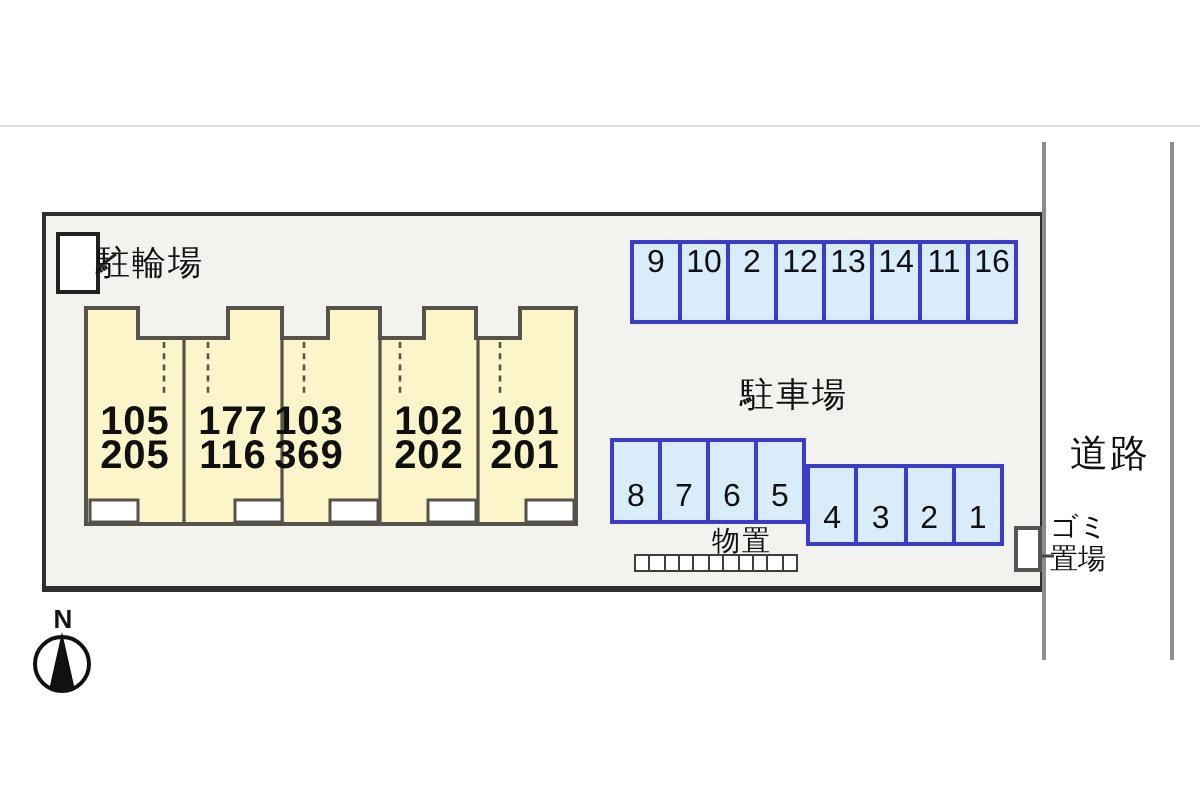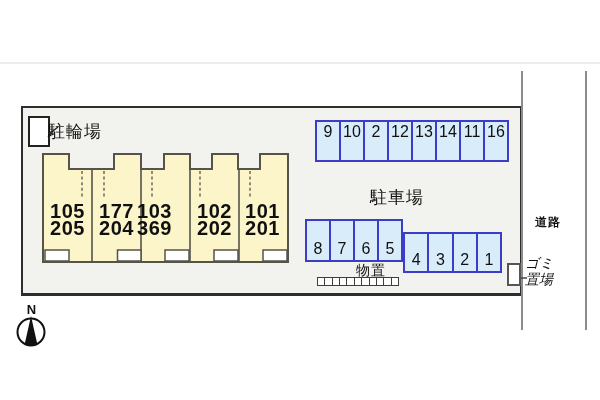--- a/index.html
+++ b/index.html
@@ -7,23 +7,23 @@
           font-family:"Liberation Sans","DejaVu Sans",sans-serif;color:var(--text,#111);}
   .abs{position:absolute;}
   .site-bg{left:21px;top:106px;width:501px;height:190px;background:var(--site-fill,#f2f2ef);
            border:2px solid var(--site-border,#2e2e2e);border-bottom-width:3px;box-sizing:border-box;}
   svg.layer{position:absolute;left:0;top:0;width:600px;height:400px;}
 
   
   .lbl{position:absolute;white-space:nowrap;color:var(--text,#111);}
   .bike-lbl{left:48px;top:120px;font-size:17px;letter-spacing:1px;}
   .lot-lbl{left:370px;top:186px;width:86px;text-align:left;font-size:17px;letter-spacing:1px;}
-  .road-lbl{left:535px;top:214px;font-size:12px;letter-spacing:1px;font-weight:bold;}
+  .road-lbl{left:535px;top:214px;font-size:19px;letter-spacing:1px;}
   .storage-lbl{left:330px;top:262px;width:82px;text-align:center;font-size:14px;letter-spacing:1px;}
-  .garbage-lbl{left:525px;top:255px;font-size:14px;line-height:16px;letter-spacing:0;font-style:italic;}
+  .garbage-lbl{left:525px;top:255px;font-size:14px;line-height:16px;letter-spacing:0;}
   .north-lbl{left:21px;top:302px;width:21px;text-align:center;font-size:13px;font-weight:bold;}
 
   
   .unit-lbl{position:absolute;top:203px;width:49px;text-align:center;
             font-size:20px;font-weight:600;line-height:17px;letter-spacing:0.5px;color:#101010;}
 
   
   .prow{position:absolute;display:flex;background:var(--parking-fill,#d9ecfa);
         border:2px solid var(--parking-border,#3c3cc8);box-sizing:border-box;}
   .pcell{flex:1;border-left:2px solid var(--parking-border,#3c3cc8);display:flex;
@@ -97,21 +97,21 @@
 
   <div class="abs bike-box"></div>
   <div class="lbl bike-lbl">駐輪場</div>
 
   <div class="unit-lbl" style="left:43px">
       <div>105</div>
       <div>205</div>
     </div>
   <div class="unit-lbl" style="left:92px">
       <div>177</div>
-      <div>204</div>
+      <div>116</div>
     </div>
   <div class="unit-lbl" style="left:130px">
       <div>103</div>
       <div>369</div>
     </div>
   <div class="unit-lbl" style="left:190px">
       <div>102</div>
       <div>202</div>
     </div>
   <div class="unit-lbl" style="left:238px">

